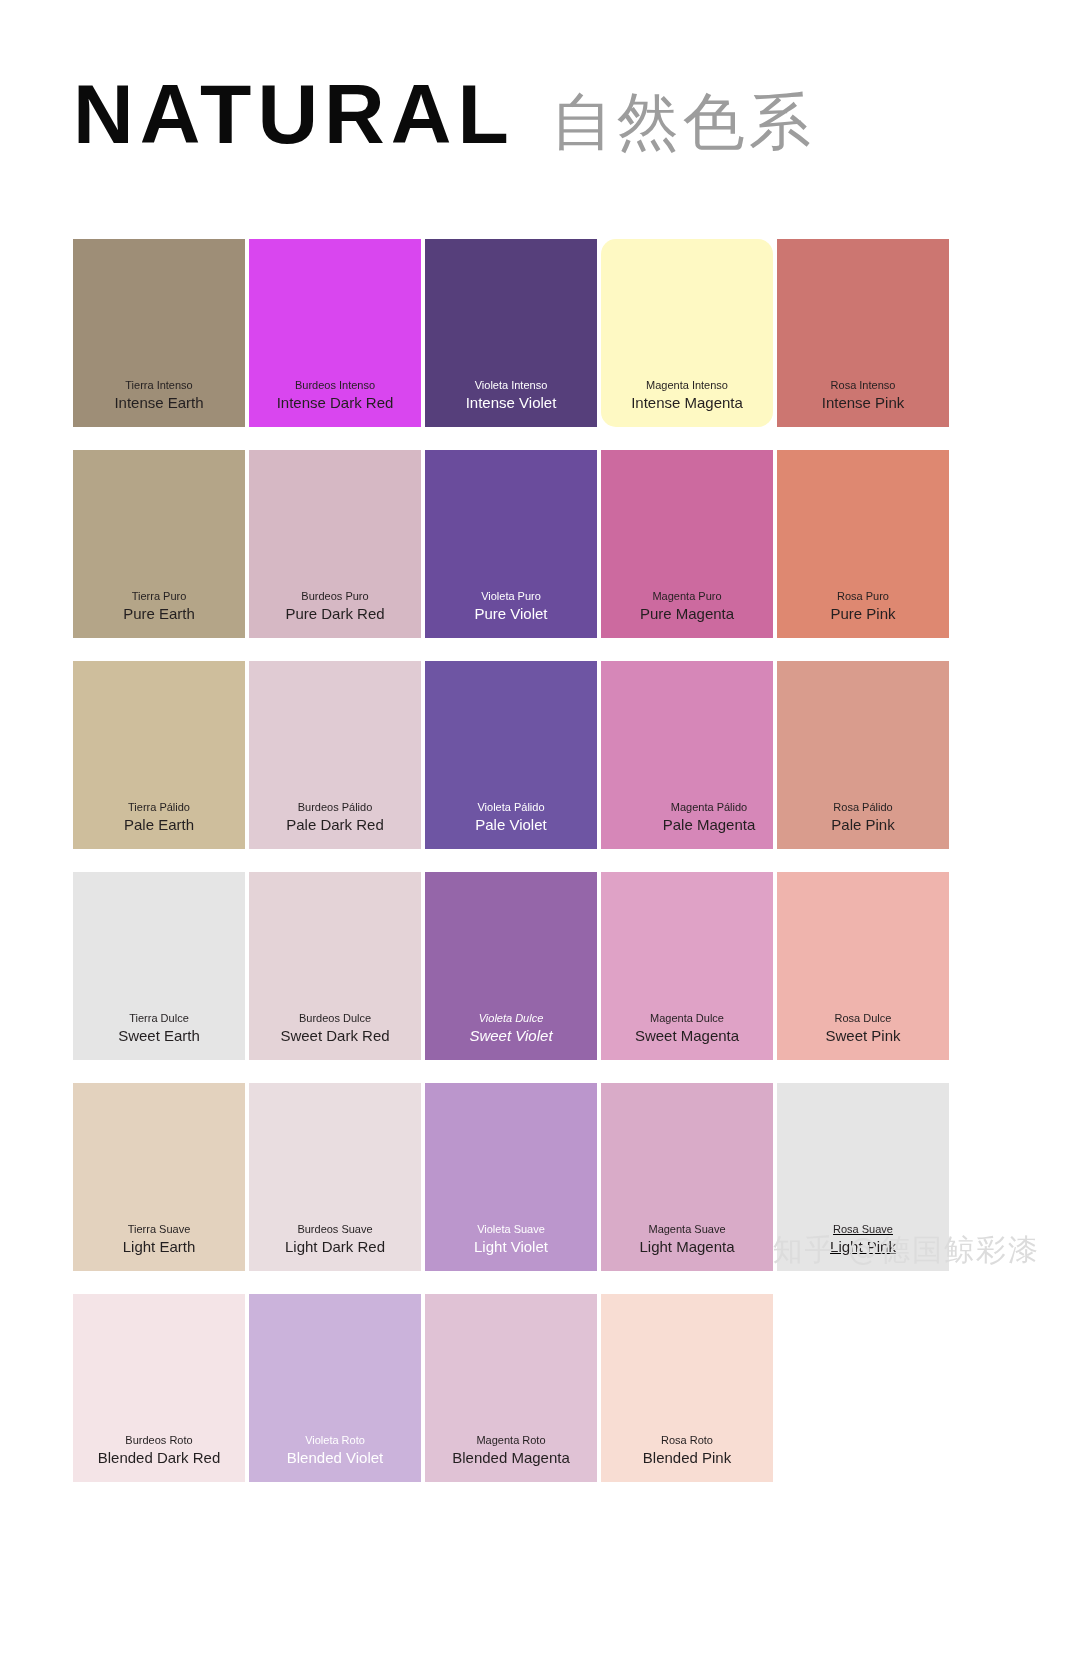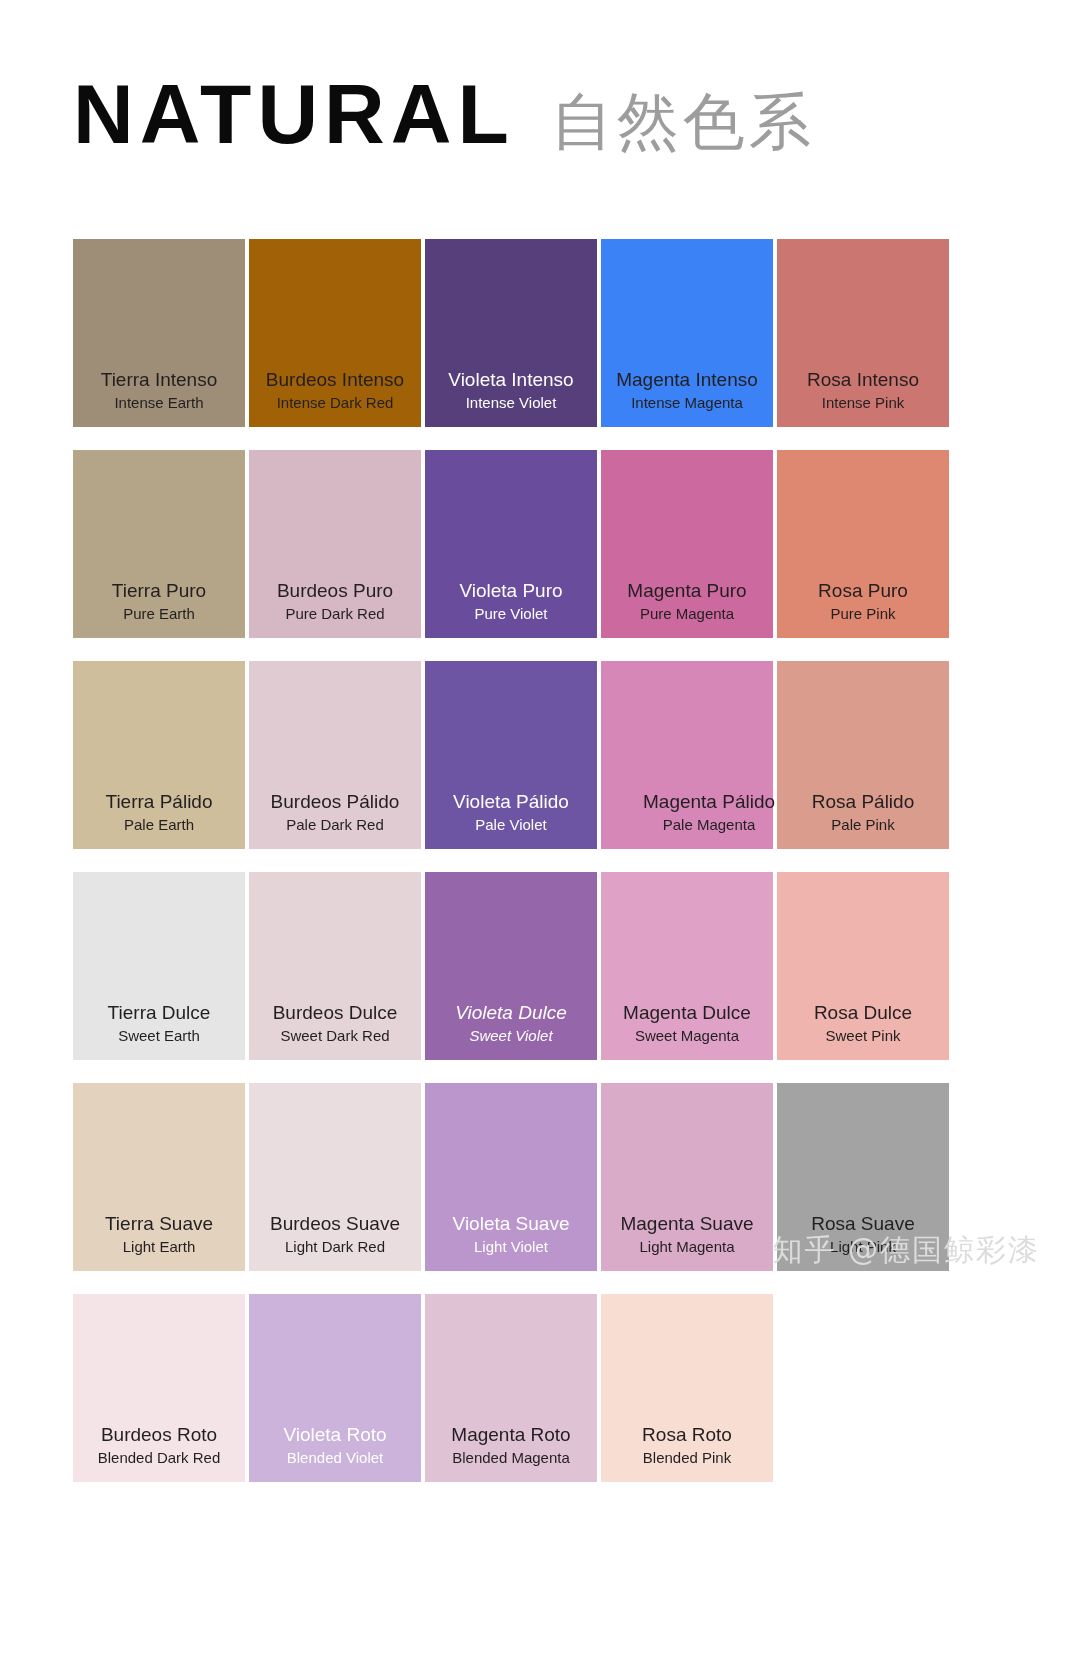--- a/index.html
+++ b/index.html
@@ -55,21 +55,21 @@
   .swatch {
     position: relative;
     box-sizing: border-box;
     display: flex;
     flex-direction: column;
     justify-content: flex-end;
     align-items: center;
     padding-bottom: 14px;
   }
   .sw-name {
-    font-size: 19px;
+    font-size: 11px;
     line-height: 1.35;
     text-align: center;
     white-space: nowrap;
   }
   .sw-sub {
     font-size: 15px;
     line-height: 1.35;
     text-align: center;
     white-space: nowrap;
   }
@@ -94,29 +94,29 @@
   <div class="header">
     <div class="title-en">NATURAL</div>
     <div class="title-cn">自然色系</div>
   </div>
 
   <div class="grid" id="swatch-grid">
       <div class="swatch dark-text" style="background: rgb(158, 142, 119);">
         <div class="sw-name">Tierra Intenso</div>
         <div class="sw-sub">Intense Earth</div>
       </div>
-      <div class="swatch dark-text" style="background: #a16207; justify-content: flex-end;">
+      <div class="swatch dark-text" style="background: #d946ef; justify-content: flex-end;">
         <div class="sw-name">Burdeos Intenso</div>
         <div class="sw-sub">Intense Dark Red</div>
       </div>
       <div class="swatch light-text" style="background: rgb(86, 63, 123);">
         <div class="sw-name">Violeta Intenso</div>
         <div class="sw-sub">Intense Violet</div>
       </div>
-      <div class="swatch dark-text" style="background: #3b82f6;">
+      <div class="swatch dark-text" style="background: #fef9c3; border-radius: 15px;">
         <div class="sw-name">Magenta Intenso</div>
         <div class="sw-sub">Intense Magenta</div>
       </div>
       <div class="swatch dark-text" style="background: rgb(204, 118, 113);">
         <div class="sw-name">Rosa Intenso</div>
         <div class="sw-sub">Intense Pink</div>
       </div>
       <div class="swatch dark-text" style="background: rgb(180, 165, 136);">
         <div class="sw-name">Tierra Puro</div>
         <div class="sw-sub">Pure Earth</div>
@@ -186,21 +186,21 @@
         <div class="sw-sub">Light Dark Red</div>
       </div>
       <div class="swatch light-text" style="background: rgb(187, 150, 204);">
         <div class="sw-name">Violeta Suave</div>
         <div class="sw-sub">Light Violet</div>
       </div>
       <div class="swatch dark-text" style="background: rgb(217, 171, 200);">
         <div class="sw-name">Magenta Suave</div>
         <div class="sw-sub">Light Magenta</div>
       </div>
-      <div class="swatch dark-text" style="background: #a3a3a3;">
+      <div class="swatch dark-text" style="background: #e5e5e5; text-decoration: underline;">
         <div class="sw-name">Rosa Suave</div>
         <div class="sw-sub">Light Pink</div>
       </div>
       <div class="swatch dark-text" style="background: rgb(244, 228, 231);">
         <div class="sw-name">Burdeos Roto</div>
         <div class="sw-sub">Blended Dark Red</div>
       </div>
       <div class="swatch light-text" style="background: rgb(203, 179, 219);">
         <div class="sw-name">Violeta Roto</div>
         <div class="sw-sub">Blended Violet</div>

